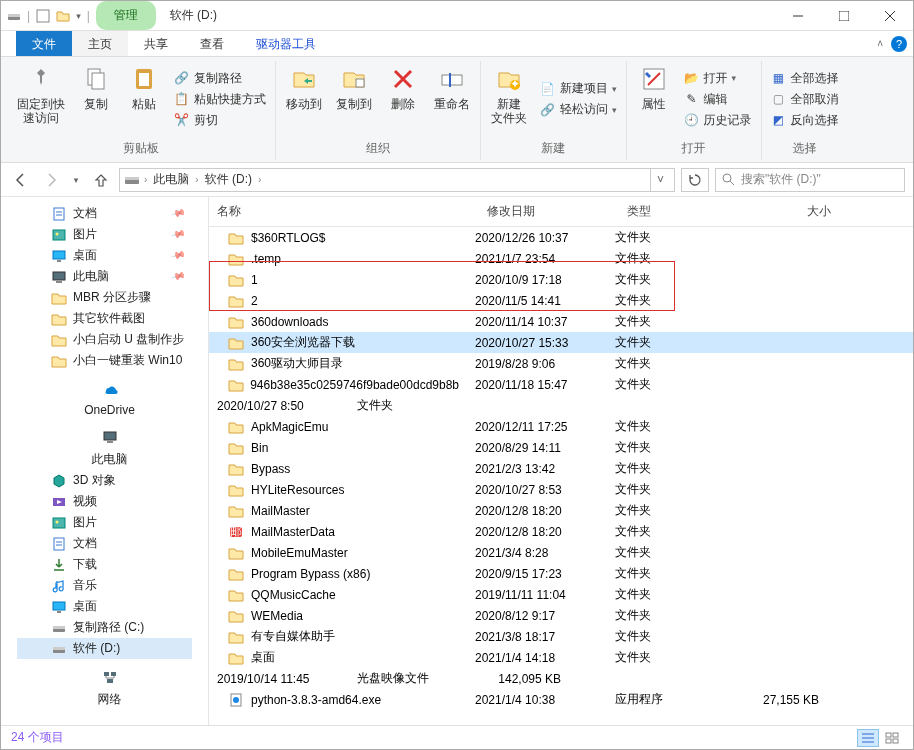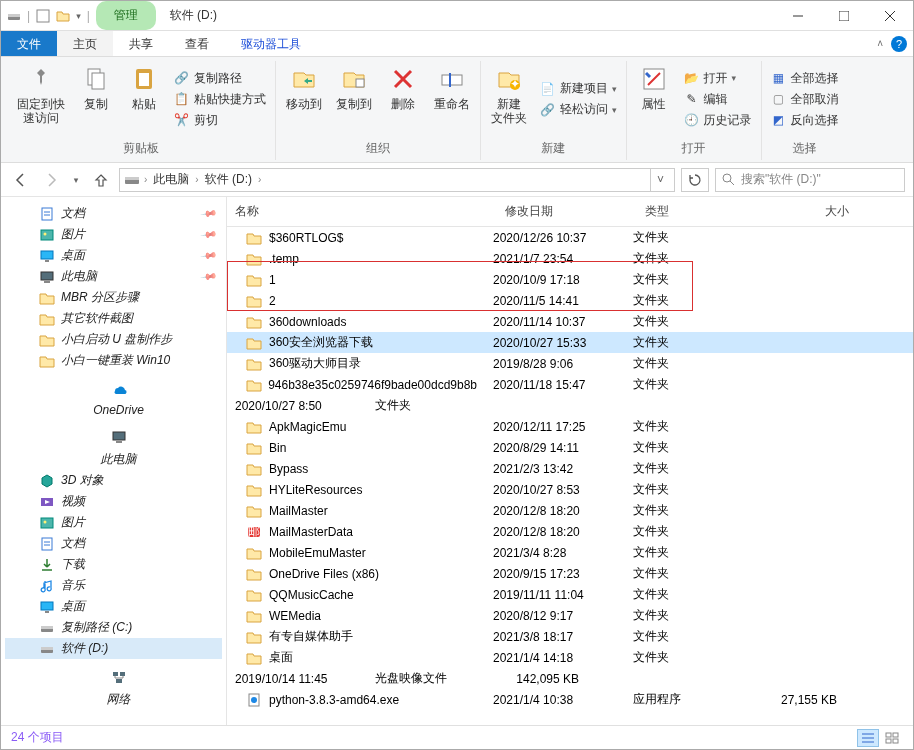--- a/index.html
+++ b/index.html
@@ -13,21 +13,21 @@
 .titlebar-tab { padding: 6px 18px; color: #222; }
 .titlebar-tab.green { background: #b5e8b5; color: #1d6d1d; border-radius: 10px; }
 .titlebar-title { padding: 6px 14px; color: #333; }
 .titlebar-spacer { flex: 1; }
 .window-controls { display: flex; }
 .window-controls .wc { width: 46px; display: flex; align-items: center; justify-content: center; color: #333; }
 
 
 .tabstrip { height: 26px; display: flex; align-items: stretch; background: #fff; border-bottom: 1px solid #ddd; }
 .tabstrip .tab { padding: 5px 16px; color: #333; }
-.tabstrip .tab.active { background: #1979ca; color: #fff; }
+.tabstrip .tab.active { background: #1979ca; color: #fff; margin-left: 15px; }
 .tabstrip .right { margin-left: auto; display: flex; align-items: center; padding-right: 6px; gap: 8px; }
 .help-circle { width: 16px; height: 16px; border-radius: 50%; background: #0078d7; color: #fff; display: flex; align-items: center; justify-content: center; font-size: 11px; }
 
 
 .ribbon { background: #f5f6f7; border-bottom: 1px solid #ddd; display: flex; padding: 4px 6px 2px; }
 .ribbon-group { display: flex; flex-direction: column; align-items: center; padding: 0 6px; border-right: 1px solid #e3e3e3; }
 .ribbon-group:last-child { border-right: none; }
 .ribbon-row { display: flex; align-items: flex-start; gap: 6px; height: 76px; }
 .ribbon-label { color: #666; font-size: 12px; padding: 3px 0; }
 .big-btn { display: flex; flex-direction: column; align-items: center; gap: 2px; padding: 2px 4px; min-width: 42px; }
@@ -42,21 +42,21 @@
 .nav-arrow { width: 24px; height: 24px; display: flex; align-items: center; justify-content: center; color: #777; }
 .addressbar { flex: 1; height: 24px; border: 1px solid #ccc; display: flex; align-items: center; padding: 0 4px; gap: 4px; }
 .addressbar .crumb { padding: 0 2px; color: #333; }
 .addressbar .sep { color: #888; font-size: 10px; }
 .addr-drop { width: 20px; text-align: center; color: #666; border-left: 1px solid #ccc; height: 100%; display: flex; align-items: center; justify-content: center; }
 .refresh { width: 28px; height: 24px; border: 1px solid #ccc; display: flex; align-items: center; justify-content: center; color: #555; }
 .searchbox { width: 190px; height: 24px; border: 1px solid #ccc; display: flex; align-items: center; padding: 0 6px; color: #888; gap: 6px; }
 
 
 .main { flex: 1; display: flex; overflow: hidden; }
-.navpane { width: 226px; border-right: 1px solid #e5e5e5; overflow-y: auto; padding: 6px 4px; font-style: italic; }
+.navpane { width: 208px; border-right: 1px solid #e5e5e5; overflow-y: auto; padding: 6px 16px; }
 .nav-item { display: flex; align-items: center; gap: 6px; padding: 2px 8px 2px 24px; color: #222; white-space: nowrap; }
 .nav-item .nico { width: 16px; height: 16px; display: flex; align-items: center; justify-content: center; }
 .nav-item.pinned::after { content: "📌"; font-size: 10px; margin-left: auto; opacity: .6; transform: rotate(30deg); }
 .nav-item.l1 { padding-left: 18px; flex-direction: column; }
 .nav-item.l2 { padding-left: 34px; }
 .nav-item.selected { background: #d8eaf9; }
 .nav-spacer { height: 8px; }
 
 .listpane { flex: 1; display: flex; flex-direction: column; overflow: hidden; position: relative; }
 .list-header { display: flex; border-bottom: 1px solid #e5e5e5; color: #444; position: relative; }
@@ -755,21 +755,21 @@
           <div class="cell col-type">文件夹</div>
           <div class="cell col-size"></div>
         </div>
         <div class="file-row">
           <div class="cell col-name">
             <span class="icon">
               <svg width="16" height="16">
                 <path d="M1 4h6l1 2h7v8H1z" fill="#ffe9a8" stroke="#d9a441"></path>
               </svg>
             </span>
-            <span>OneDrive Files (x86)</span>
+            <span>Program Bypass (x86)</span>
           </div>
           <div class="cell col-date">2020/9/15 17:23</div>
           <div class="cell col-type">文件夹</div>
           <div class="cell col-size"></div>
         </div>
         <div class="file-row">
           <div class="cell col-name">
             <span class="icon">
               <svg width="16" height="16">
                 <path d="M1 4h6l1 2h7v8H1z" fill="#ffe9a8" stroke="#d9a441"></path>

